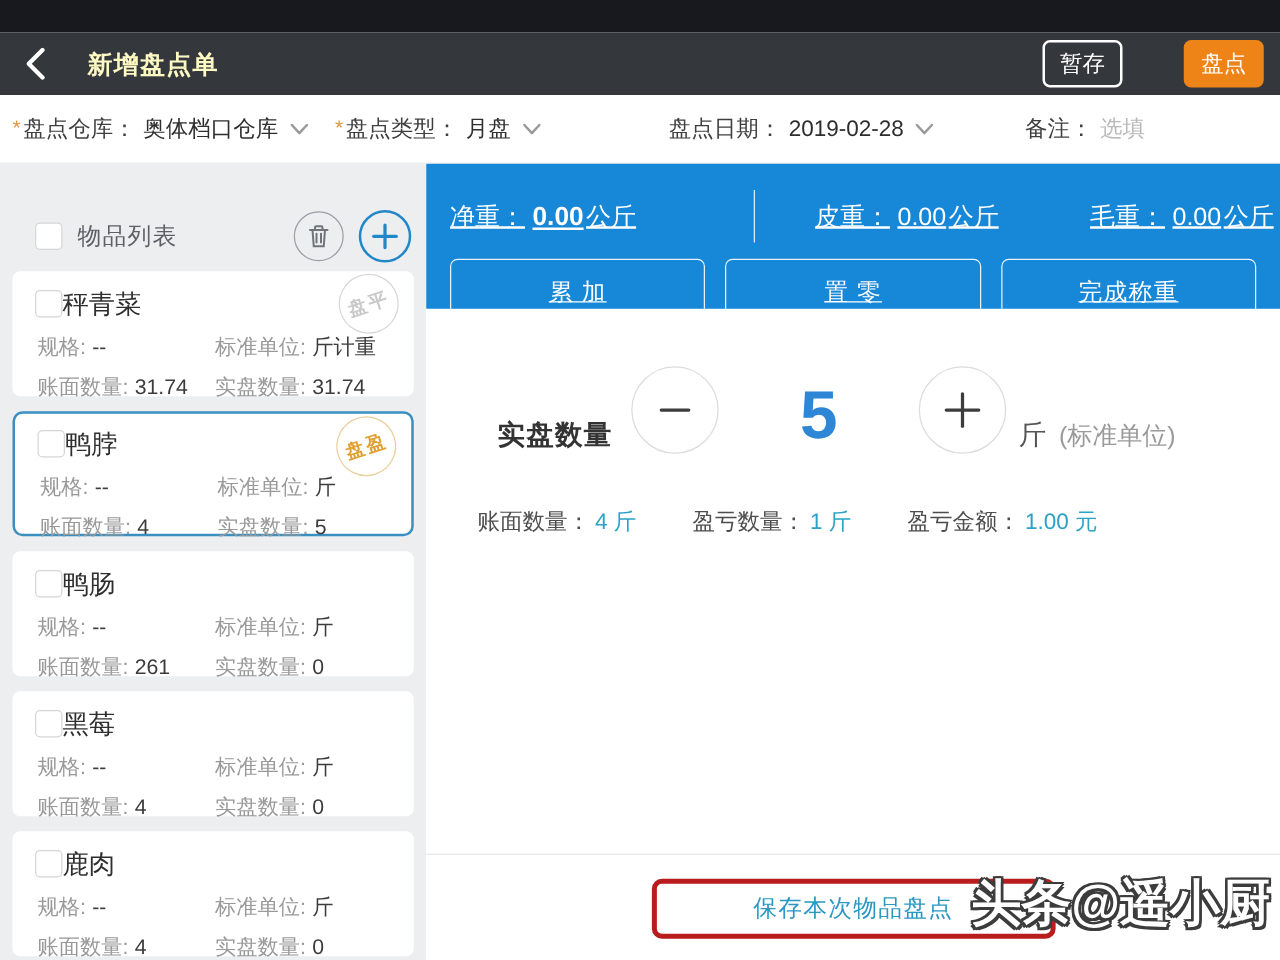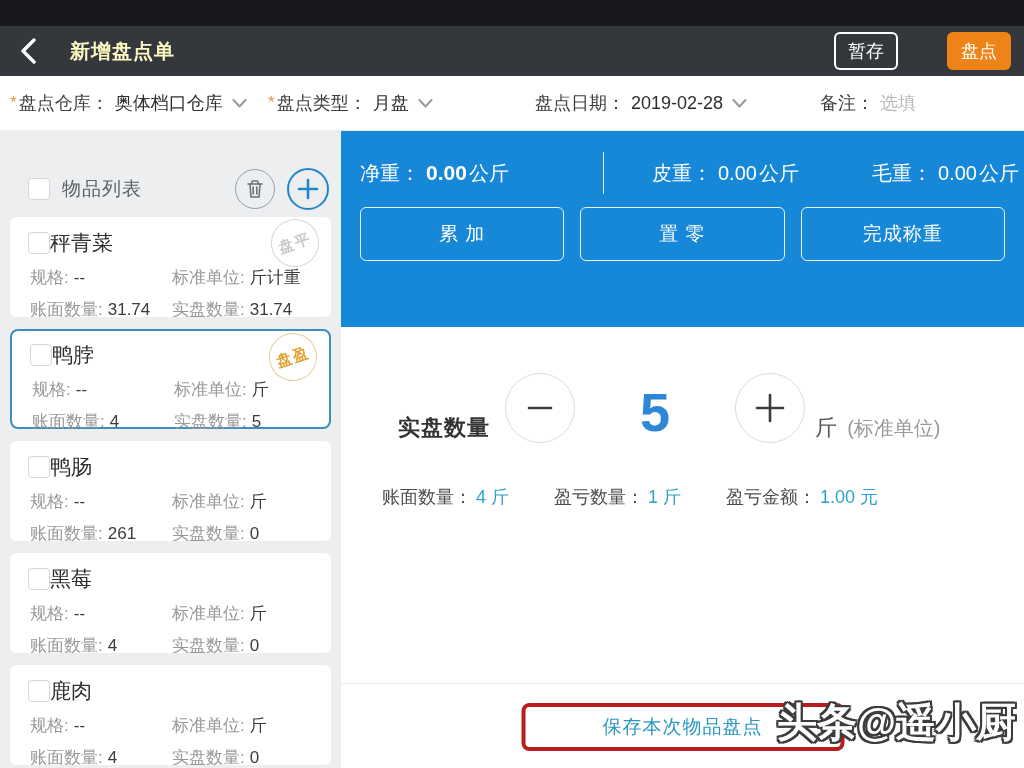--- a/index.html
+++ b/index.html
@@ -52,21 +52,21 @@
   .lbl { color:#999; }
   .val { color:#3c3c3c; margin-left:5px; }
   .stamp { position:absolute; top:2px; right:12px; width:48px; height:48px; border-radius:50%;
            display:flex; align-items:center; justify-content:center; font-size:15px; font-weight:bold;
            transform:rotate(-18deg); letter-spacing:2px; }
   .stamp.flat { color:#c9c9c9; border:1.5px solid #d7d7d7; }
   .stamp.surplus { color:#e2a033; border:1.5px solid #e9cf9b; box-shadow:0 0 0 2px #fff inset; }
 
   
   .main-right { position:absolute; top:131px; left:341px; right:0; bottom:0; background:#fff; }
-  .scale { height:196px; background:#1787d8; color:#fff; overflow:hidden; }
+  .scale { height:116px; background:#1787d8; color:#fff; overflow:hidden;text-decoration:underline; }
   .weights { display:flex; align-items:center; margin:22px 0 0 19px; height:40px; font-size:20px; }
   .wgroup { display:flex; align-items:baseline; white-space:nowrap; }
   .wnum { margin:0 2px 0 6px; }
   .wnum.bold { font-weight:bold; font-size:21px; }
   .vdiv { width:1px; height:42px; background:rgba(255,255,255,.85); margin-left:28px; }
   .scale-btns { display:flex; gap:16px; padding:0 19px; margin-top:14px; }
   .scale-btn { flex:1; height:54px; background:transparent; border:1px solid rgba(255,255,255,.9);
                border-radius:6px; color:#fff; font-size:19px; cursor:pointer; letter-spacing:1px; }
 
   .stepper-row { display:flex; align-items:flex-end; margin:46px 0 0 57px; }

